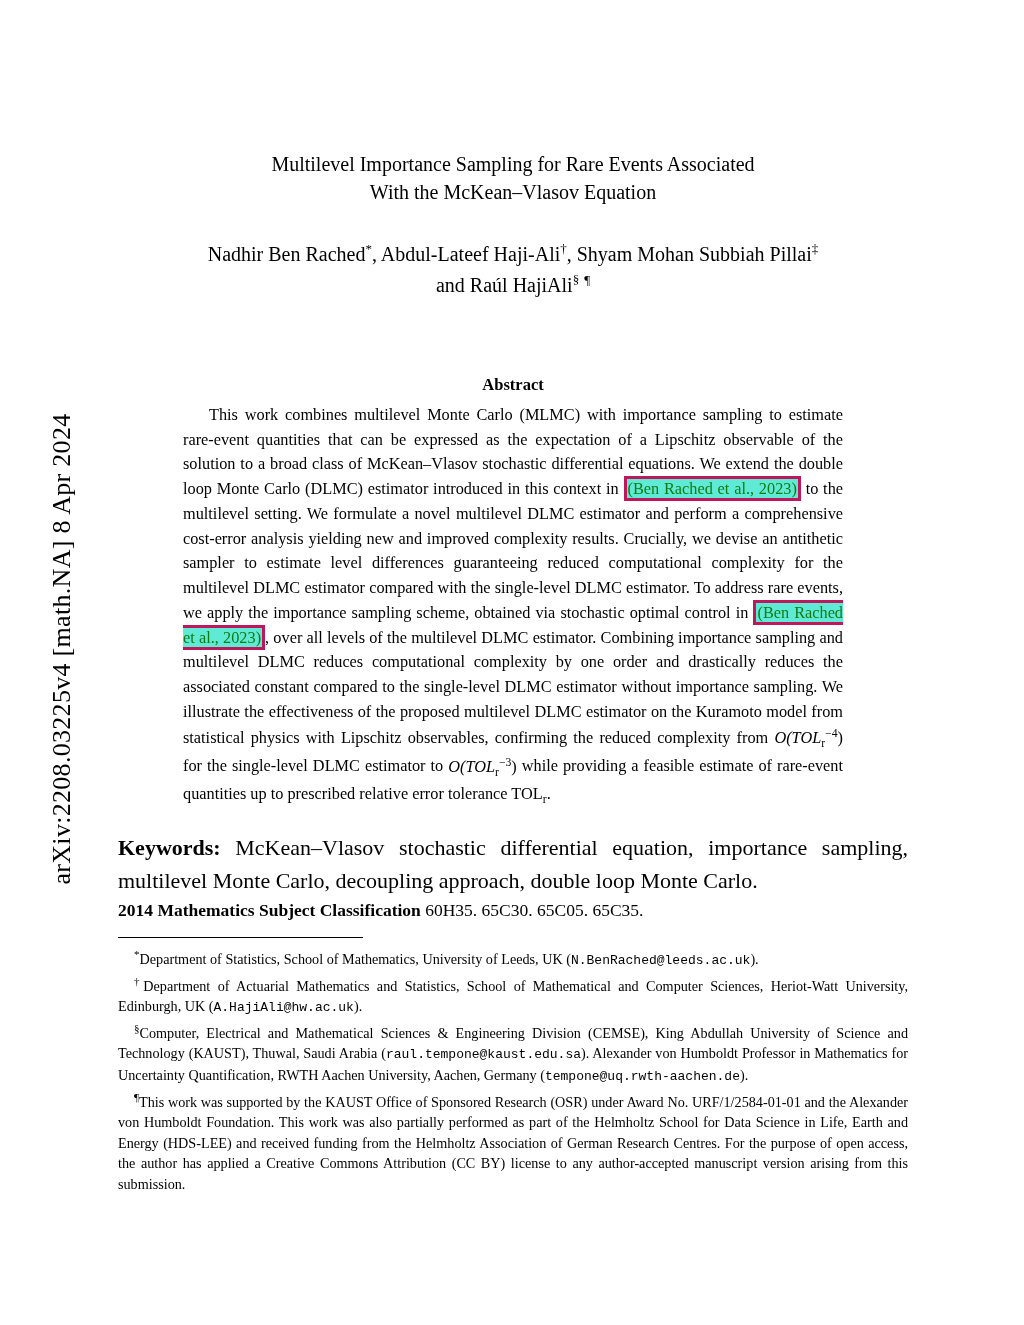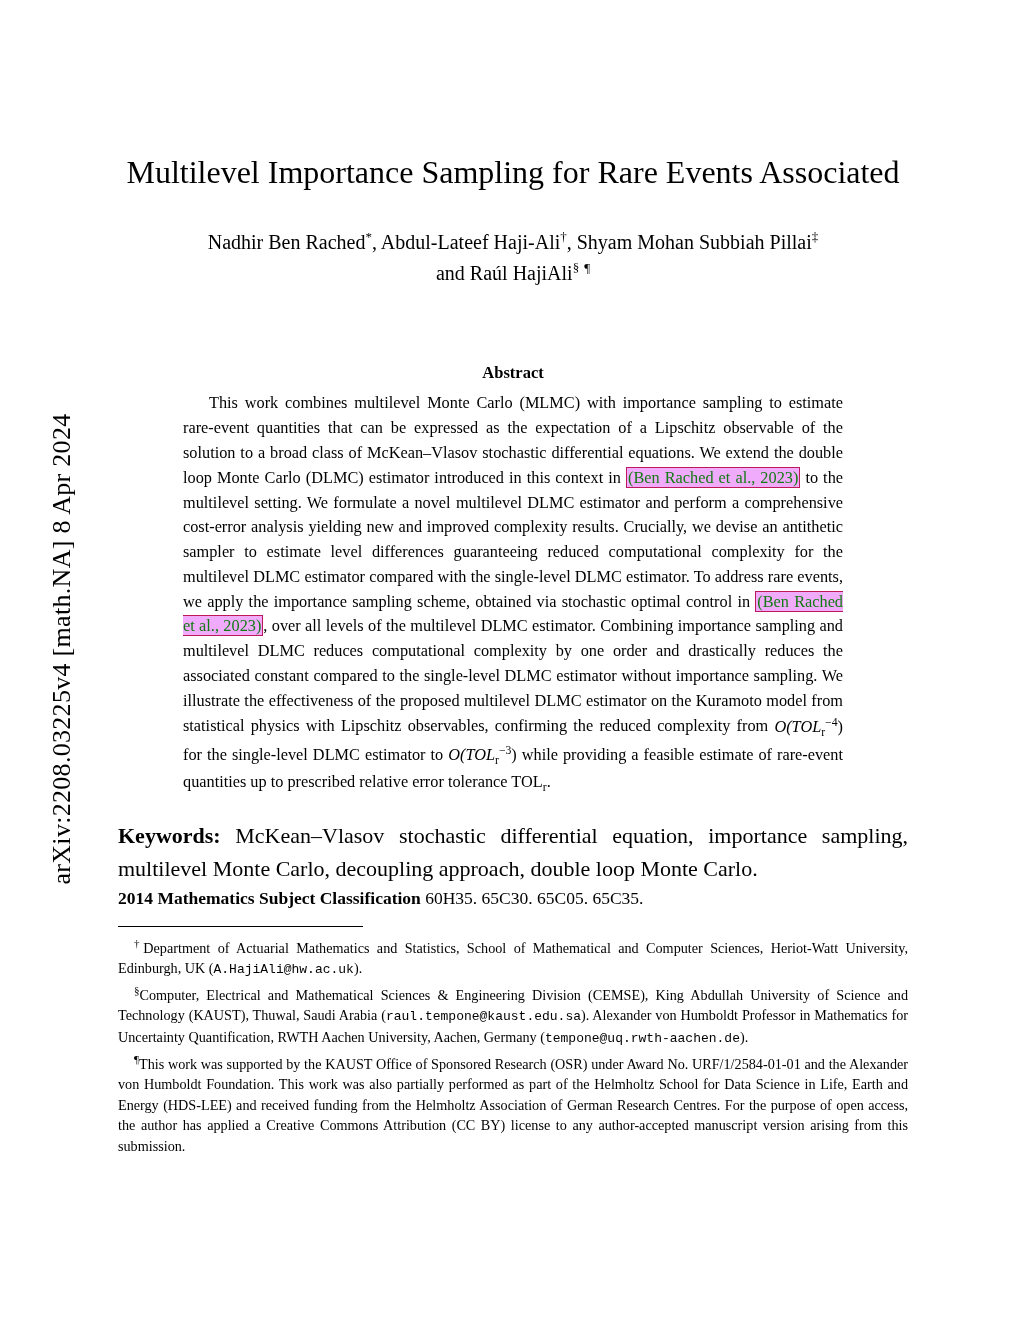--- a/index.html
+++ b/index.html
@@ -38,21 +38,21 @@
   }
   .content {
     position: absolute;
     left: 118px;
     top: 0;
     width: 790px;
   }
   .title {
     margin-top: 150px;
     text-align: center;
-    font-size: 32px;
+    font-size: 20px;
     line-height: 1.42;
     font-family: "Liberation Serif", serif;
   }
   .authors {
     margin-top: 32px;
     text-align: center;
     font-size: 20px;
     line-height: 1.55;
   }
   .authors sup {
@@ -69,24 +69,24 @@
     margin: 8px auto 0 auto;
     width: 660px;
     font-size: 16.3px;
     line-height: 1.52;
     text-align: justify;
     text-indent: 26px;
     hyphens: auto;
   }
   .link {
     color: #127a12;
-    border: 1px solid #be185d;
+    border: 3px solid #be185d;
     padding: 0 1px;
     text-decoration: none;
-    background: #f0abfc;
+    background: #5eead4;
   }
   .kw {
     margin-top: 22px;
     font-size: 22px;
     line-height: 1.5;
     text-align: justify;
   }
   .kw b { font-weight: bold; }
   .msc {
     font-size: 17.5px;
@@ -125,20 +125,21 @@
 <body>
 
 <div class="page">
 
   <div class="arxiv-stamp">arXiv:2208.03225v4  [math.NA]  8 Apr 2024</div>
 
   <div class="content">
 
     <div class="title">
       <div>Multilevel Importance Sampling for Rare Events Associated</div>
+      <div>With the McKean–Vlasov Equation</div>
     </div>
 
     <div class="authors">
       <div>
         <span>Nadhir Ben Rached</span><sup>*</sup><span>, Abdul-Lateef Haji-Ali</span><sup>†</sup><span>, Shyam Mohan Subbiah Pillai</span><sup>‡</sup>
       </div>
       <div>
         <span>and Raúl HajiAli</span><sup>§</sup> <sup>¶</sup>
       </div>
     </div>
@@ -147,20 +148,21 @@
 
     <div class="abstract-body"><span>This work combines multilevel Monte Carlo (MLMC) with importance sampling to estimate rare-event quantities that can be expressed as the expectation of a Lipschitz observable of the solution to a broad class of McKean–Vlasov stochastic differential equations. We extend the double loop Monte Carlo (DLMC) estimator introduced in this context in </span><span class="link">(<span>Ben Rached et al., 2023</span>)</span><span> to the multilevel setting. We formulate a novel multilevel DLMC estimator and perform a comprehensive cost-error analysis yielding new and improved complexity results. Crucially, we devise an antithetic sampler to estimate level differences guaranteeing reduced computational complexity for the multilevel DLMC estimator compared with the single-level DLMC estimator. To address rare events, we apply the importance sampling scheme, obtained via stochastic optimal control in </span><span class="link">(<span>Ben Rached et al., 2023</span>)</span><span>, over all levels of the multilevel DLMC estimator. Combining importance sampling and multilevel DLMC reduces computational complexity by one order and drastically reduces the associated constant compared to the single-level DLMC estimator without importance sampling. We illustrate the effectiveness of the proposed multilevel DLMC estimator on the Kuramoto model from statistical physics with Lipschitz observables, confirming the reduced complexity from </span><span><span class="cal">O(TOL</span><span class="frac-sub">r</span><span class="sup-small">−4</span>)</span><span> for the single-level DLMC estimator to </span><span><span class="cal">O(TOL</span><span class="frac-sub">r</span><span class="sup-small">−3</span>)</span><span> while providing a feasible estimate of rare-event quantities up to prescribed relative error tolerance TOL</span><span class="frac-sub">r</span><span>.</span></div>
 
     <div class="kw"><b>Keywords:</b><span> McKean–Vlasov stochastic differential equation, importance sampling, multilevel Monte Carlo, decoupling approach, double loop Monte Carlo.</span></div>
 
     <div class="msc"><b>2014 Mathematics Subject Classification</b><span> 60H35. 65C30. 65C05. 65C35.</span></div>
 
     <div class="rule"></div>
 
     <div class="footnotes">
+      <p><sup>*</sup><span>Department of Statistics, School of Mathematics, University of Leeds, UK (</span><span class="mono">N.BenRached@leeds.ac.uk</span><span>).</span></p>
 
       <p><sup>†</sup><span>Department of Actuarial Mathematics and Statistics, School of Mathematical and Computer Sciences, Heriot-Watt University, Edinburgh, UK (</span><span class="mono">A.HajiAli@hw.ac.uk</span><span>).</span></p>
 
 
       <p><sup>§</sup><span>Computer, Electrical and Mathematical Sciences &amp; Engineering Division (CEMSE), King Abdullah University of Science and Technology (KAUST), Thuwal, Saudi Arabia (</span><span class="mono">raul.tempone@kaust.edu.sa</span><span>). Alexander von Humboldt Professor in Mathematics for Uncertainty Quantification, RWTH Aachen University, Aachen, Germany (</span><span class="mono">tempone@uq.rwth-aachen.de</span><span>).</span></p>
 
       <p><sup>¶</sup><span>This work was supported by the KAUST Office of Sponsored Research (OSR) under Award No. URF/1/2584-01-01 and the Alexander von Humboldt Foundation. This work was also partially performed as part of the Helmholtz School for Data Science in Life, Earth and Energy (HDS-LEE) and received funding from the Helmholtz Association of German Research Centres. For the purpose of open access, the author has applied a Creative Commons Attribution (CC BY) license to any author-accepted manuscript version arising from this submission.</span></p>
     </div>
 
   </div>

